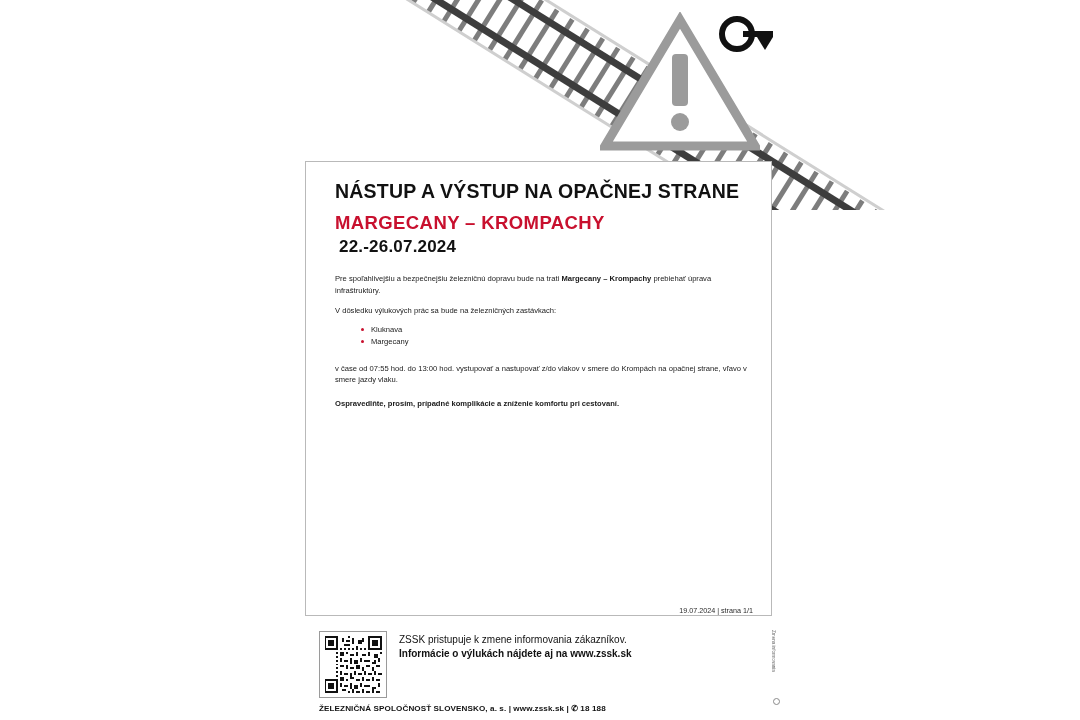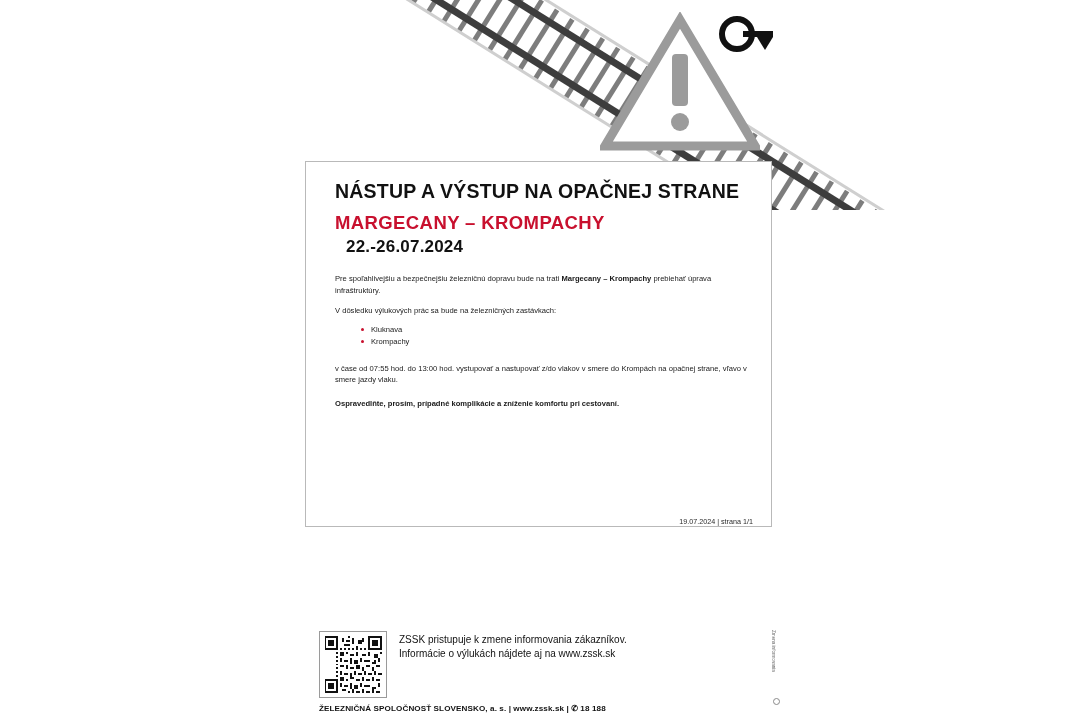--- a/index.html
+++ b/index.html
@@ -66,21 +66,21 @@
     position: absolute;
     right: 305px; top: 10px;
     width: 58px; height: 48px;
     z-index: 6;
   }
 
   
   .card {
     position: absolute;
     left: 305px; top: 161px;
-    width: 467px; height: 366px;
+    width: 467px; height: 455px;
     border: 1px solid #b9b9b9;
     background: #ffffff;
     padding: 18px 22px 8px 29px;
     z-index: 8;
   }
   .card-title {
     font-size: 19.5px;
     font-weight: bold;
     letter-spacing: 0.2px;
     color: #111;
@@ -91,21 +91,21 @@
     font-size: 18.5px;
     font-weight: bold;
     color: #c8102e;
     letter-spacing: 0.4px;
     margin: 0 0 3px 0;
   }
   .card-date {
     font-size: 17px;
     font-weight: bold;
     color: #111;
-    margin: 0 0 16px 11px;
+    margin: 0 0 16px 4px;
     letter-spacing: 0.2px;
   }
   .para {
     font-size: 7.6px;
     line-height: 1.55;
     color: #1a1a1a;
     margin: 0 0 8px 0;
   }
   .para b { font-weight: bold; }
   .stops {
@@ -163,21 +163,21 @@
   .info-text {
     position: absolute;
     left: 80px; top: 2px;
     width: 378px;
   }
   .info-line {
     font-size: 10px;
     line-height: 1.42;
     color: #111;
   }
-  .info-line.bold { font-weight: normal; }
+  .info-line.bold { font-weight: bold; }
   .info-gap { height: 4px; }
 
   .bottom-line {
     position: absolute;
     left: 319px; top: 703px;
     font-size: 8.1px;
     font-weight: bold;
     color: #111;
     letter-spacing: 0.1px;
     z-index: 8;
@@ -295,21 +295,21 @@
   <h1 class="card-title">NÁSTUP A VÝSTUP NA OPAČNEJ STRANE</h1>
   <div class="card-route">MARGECANY – KROMPACHY</div>
   <div class="card-date">22.-26.07.2024</div>
 
   <p class="para"><span>Pre spoľahlivejšiu a bezpečnejšiu železničnú dopravu bude na trati </span><b>Margecany – Krompachy</b><span> prebiehať úprava infraštruktúry.</span></p>
 
   <p class="para">V dôsledku výlukových prác sa bude na železničných zastávkach:</p>
 
   <ul class="stops">
     <li>Kluknava</li>
-    <li>Krompachy</li>
+    <li>Margecany</li>
   </ul>
 
   <p class="para">v čase od 07:55 hod. do 13:00 hod. vystupovať a nastupovať z/do vlakov v smere do Krompách na opačnej strane, vľavo v smere jazdy vlaku.</p>
 
   <p class="para-strong">Ospravedlňte, prosím, prípadné komplikácie a zníženie komfortu pri cestovaní.</p>
 
   <div class="card-footer">19.07.2024 | strana 1/1</div>
 </div>
 
 <div class="info-strip">

